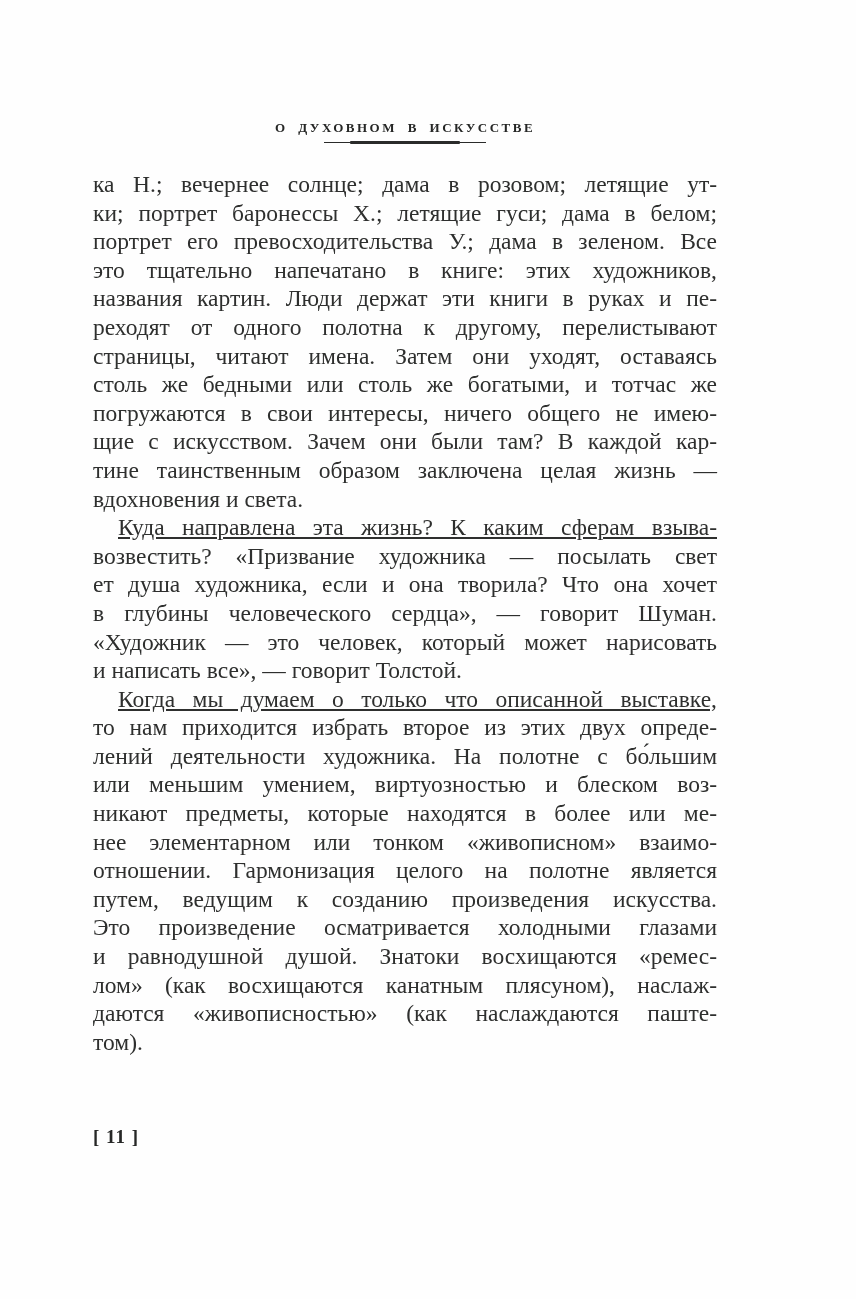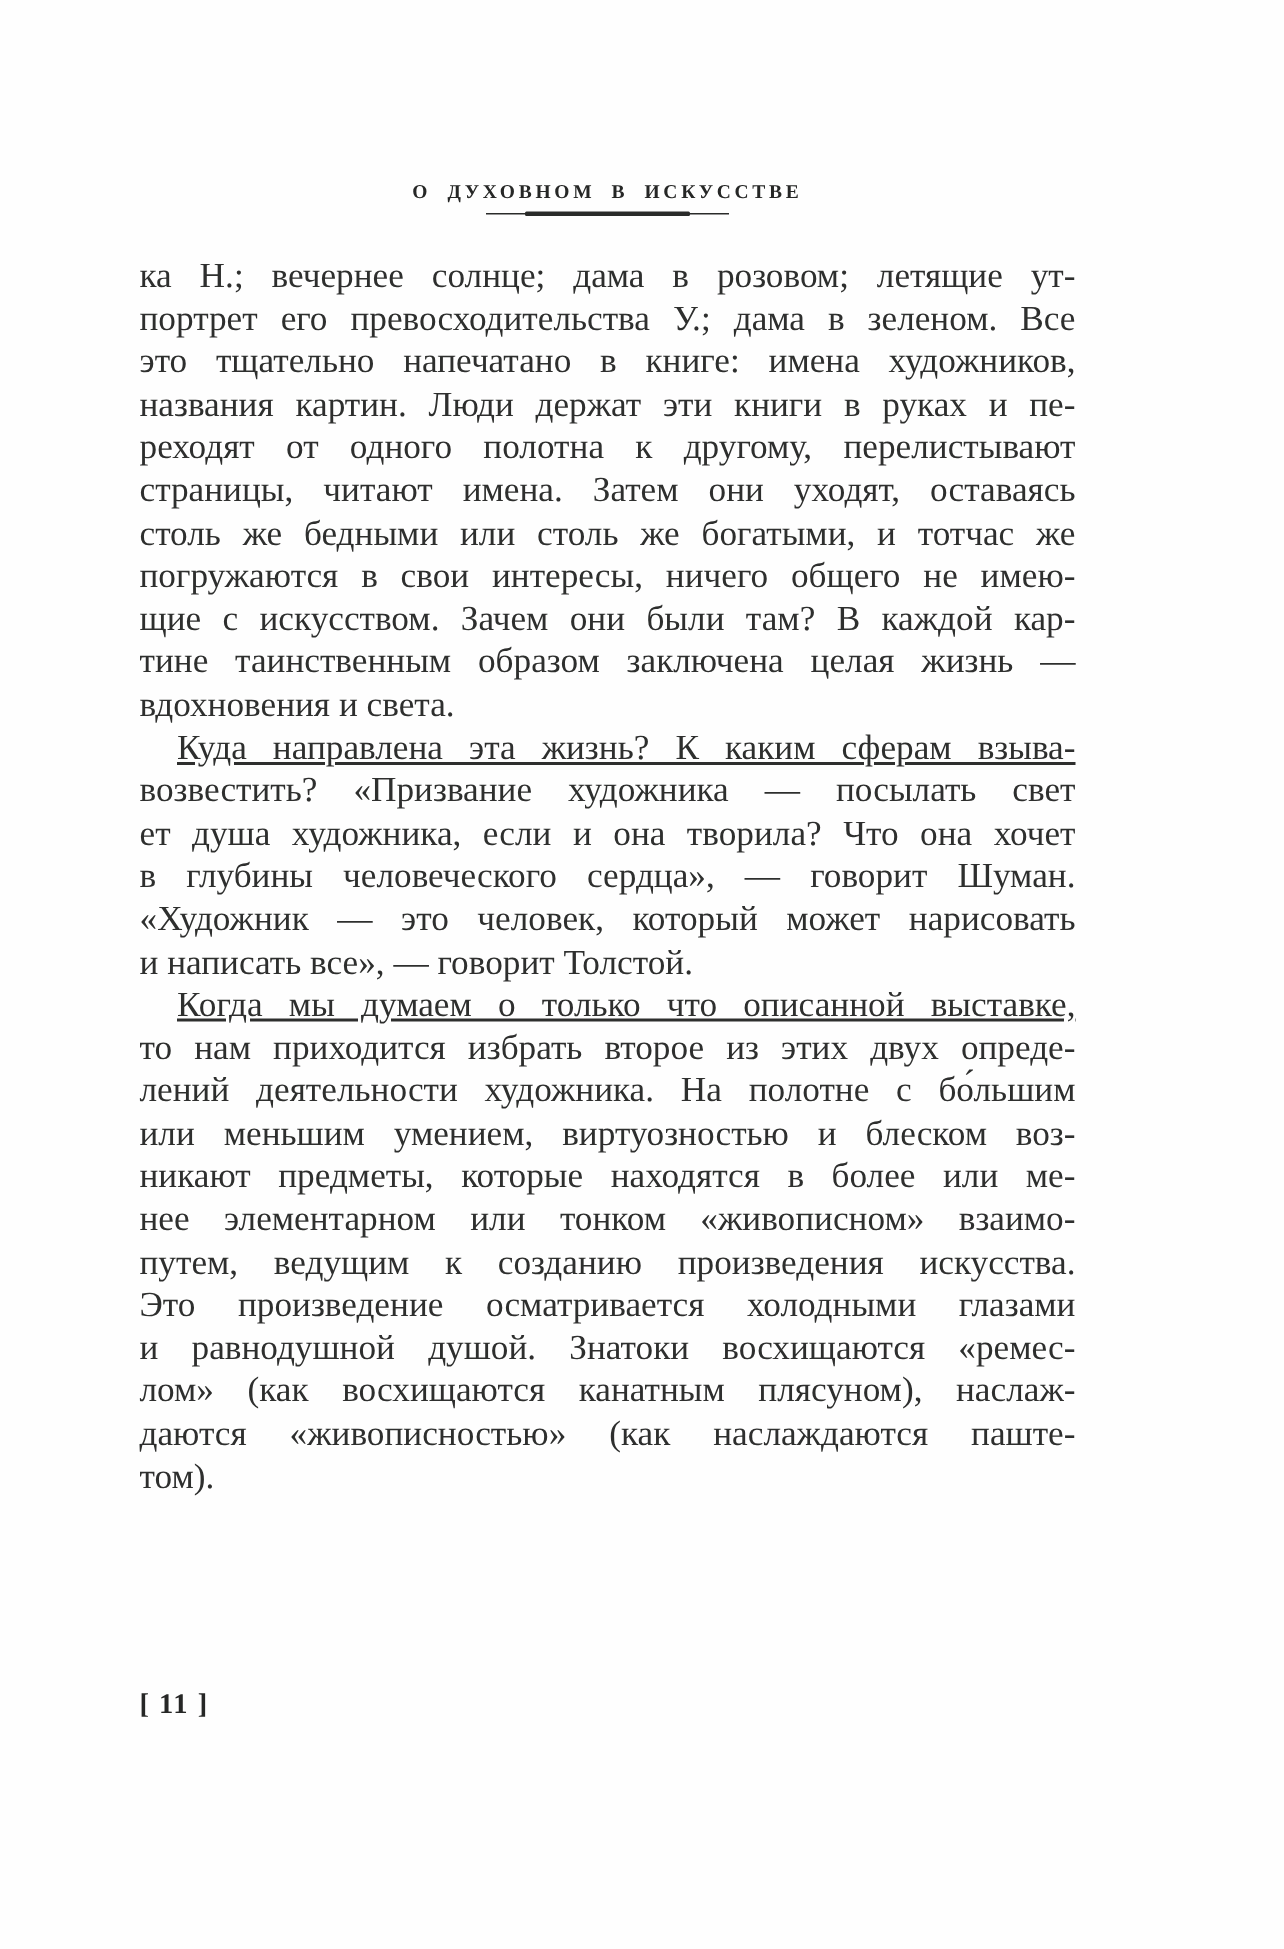--- a/index.html
+++ b/index.html
@@ -100,42 +100,44 @@
 
   <div class="running-header">О ДУХОВНОМ В ИСКУССТВЕ</div>
 
   <div class="divider">
     <div class="thin"></div>
     <div class="thick"></div>
   </div>
 
   <div class="bodytext">
     <div class="line">ка Н.; вечернее солнце; дама в розовом; летящие ут-</div>
+    <div class="line">ки; портрет баронессы Х.; летящие гуси; дама в белом;</div>
     <div class="line">портрет его превосходительства У.; дама в зеленом. Все</div>
-    <div class="line">это тщательно напечатано в книге: имена художников,</div>
+    <div class="line">это тщательно напечатано в книге: этих художников,</div>
     <div class="line">названия картин. Люди держат эти книги в руках и пе-</div>
     <div class="line">реходят от одного полотна к другому, перелистывают</div>
     <div class="line">страницы, читают имена. Затем они уходят, оставаясь</div>
     <div class="line">столь же бедными или столь же богатыми, и тотчас же</div>
     <div class="line">погружаются в свои интересы, ничего общего не имею-</div>
     <div class="line">щие с искусством. Зачем они были там? В каждой кар-</div>
     <div class="line">тине таинственным образом заключена целая жизнь —</div>
     <div class="line para-end">вдохновения и света.</div>
     <div class="line indent">Куда направлена эта жизнь? К каким сферам взыва-</div>
     <div class="line">возвестить? «Призвание художника — посылать свет</div>
     <div class="line">ет душа художника, если и она творила? Что она хочет</div>
     <div class="line">в глубины человеческого сердца», — говорит Шуман.</div>
     <div class="line">«Художник — это человек, который может нарисовать</div>
     <div class="line para-end">и написать все», — говорит Толстой.</div>
     <div class="line indent">Когда мы думаем о только что описанной выставке,</div>
     <div class="line">то нам приходится избрать второе из этих двух опреде-</div>
     <div class="line">лений деятельности художника. На полотне с бо́льшим</div>
     <div class="line">или меньшим умением, виртуозностью и блеском воз-</div>
     <div class="line">никают предметы, которые находятся в более или ме-</div>
     <div class="line">нее элементарном или тонком «живописном» взаимо-</div>
+    <div class="line">отношении. Гармонизация целого на полотне является</div>
     <div class="line">путем, ведущим к созданию произведения искусства.</div>
     <div class="line">Это произведение осматривается холодными глазами</div>
     <div class="line">и равнодушной душой. Знатоки восхищаются «ремес-</div>
     <div class="line">лом» (как восхищаются канатным плясуном), наслаж-</div>
     <div class="line">даются «живописностью» (как наслаждаются паште-</div>
     <div class="line para-end">том).</div>
   </div>
 
   <div class="folio">[ 11 ]</div>
 

